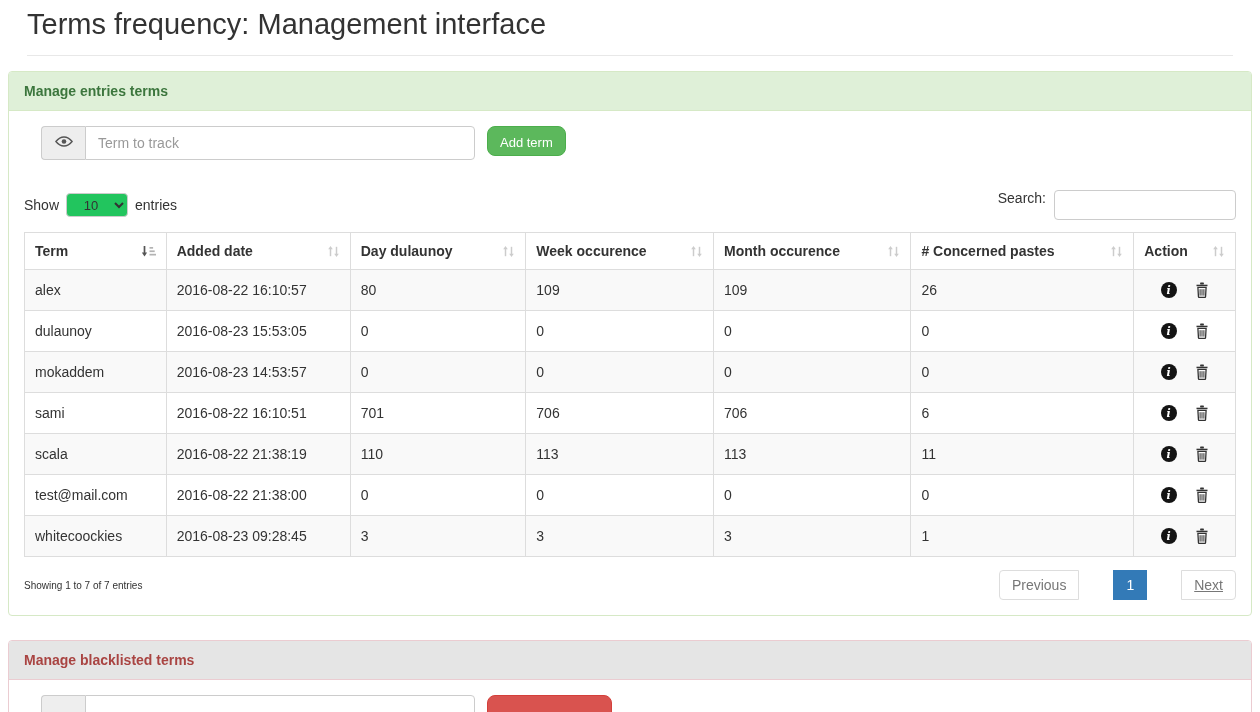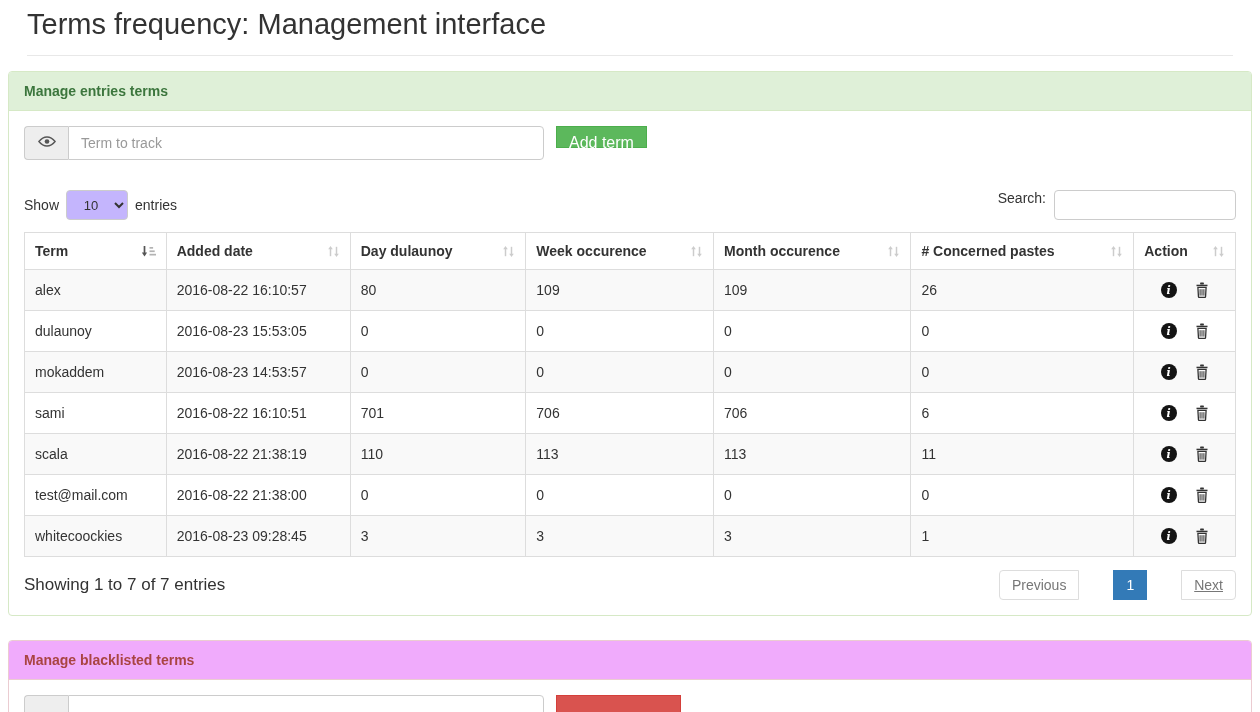--- a/index.html
+++ b/index.html
@@ -12,46 +12,46 @@
   .wrap { padding:0 8px; }
 
   .page-title { font-size:29px; font-weight:500; color:#333; margin:8px 19px 14px 19px; line-height:33px; }
   .title-rule { border:0; border-top:1px solid #e8e8e8; margin:0 19px 15px 19px; }
 
   .panel { border:1px solid; border-radius:4px; margin-bottom:24px; background:#fff; }
   .panel-success { border-color:#d6e9c6; }
   .panel-danger  { border-color:#ebccd1; }
   .panel-heading { padding:11px 15px; font-weight:bold; font-size:14px; border-bottom:1px solid; border-radius:3px 3px 0 0; }
   .panel-success .panel-heading { background:#dff0d8; color:#3c763d; border-color:#d6e9c6; }
-  .panel-danger  .panel-heading { background:#f0abfc; color:#a94442; border-color:#ebccd1; }
+  .panel-danger  .panel-heading { background:#e5e5e5; color:#a94442; border-color:#ebccd1; }
   .panel-body { padding:15px; }
 
   .add-row { display:flex; align-items:flex-start; margin-bottom:30px; }
-  .input-group { display:flex; width:520px; }
+  .input-group { display:flex; width:434px;margin-left:17px; }
   .input-addon {
     width:44px; background:#eee; border:1px solid #ccc; border-right:0;
     border-radius:4px 0 0 4px; display:flex; align-items:center; justify-content:center;
   }
   .term-input {
     flex:1; height:34px; border:1px solid #ccc; border-radius:0 4px 4px 0;
     padding:6px 12px; font-size:14px; color:#555; outline:none;
   }
   .term-input::placeholder { color:#999; }
   .btn {
-    display:inline-block; height:22px; padding:6px 12px; border-radius:0;
-    font-size:16px; line-height:20px; color:#fff; cursor:pointer; white-space:nowrap;
+    display:inline-block; height:30px; padding:6px 12px; border-radius:8px;
+    font-size:13px; line-height:20px; color:#fff; cursor:pointer; white-space:nowrap;
   }
   .btn-success { background:#5cb85c; border:1px solid #4cae4c; margin-left:12px; }
   .btn-danger  { background:#d9534f; border:1px solid #d43f3a; margin-left:12px; min-width:125px; }
 
   .table-controls { display:flex; justify-content:space-between; align-items:center; margin-bottom:12px; }
   .length-ctl { display:flex; align-items:center; gap:7px; }
   .length-ctl select {
-    width:62px; height:30px; border:1px solid #ccc; border-radius:4px;
-    font-size:13px; color:#333; background:#c4b5fd; text-align:center; text-align-last:center; padding:2px 4px;
+    width:62px; height:24px; border:1px solid #ccc; border-radius:4px;
+    font-size:13px; color:#333; background:#22c55e; text-align:center; text-align-last:center; padding:2px 4px;
   }
   .search-ctl { display:flex; align-items:flex-start; }
   .search-ctl input {
     width:182px; height:30px; border:1px solid #ccc; border-radius:4px;
     margin-left:8px; padding:4px 10px; font-size:14px; outline:none;
   }
 
   table.terms { width:100%; border-collapse:collapse; table-layout:fixed; }
   .terms th, .terms td { border:1px solid #ddd; text-align:left; font-size:14px; overflow:hidden; }
   .terms th { padding:10px 10px; font-weight:bold; cursor:pointer; }
@@ -64,21 +64,21 @@
   .action-cell { text-align:center; }
   .action-inner { display:flex; align-items:center; justify-content:center; gap:18px; }
   .info-icon {
     width:16px; height:16px; border-radius:50%; background:#141414; color:#fff;
     display:inline-flex; align-items:center; justify-content:center;
     font:italic bold 11px "DejaVu Serif",serif; cursor:pointer;
   }
   .trash-btn { display:inline-flex; cursor:pointer; }
 
   .table-footer { display:flex; justify-content:space-between; align-items:center; margin-top:13px; }
-  .summary { font-size:17px; color:#333; }
+  .summary { font-size:10px; color:#333; }
   .pagination { display:flex; list-style:none; margin:0; padding:0;gap:35px; }
   .pagination li { border:1px solid #ddd; background:#fff; color:#777; padding:6px 12px; margin-left:-1px; font-size:14px; cursor:pointer; }
   .pagination li:first-child { border-radius:4px 0 0 4px; margin-left:0; }
   .pagination li:last-child { border-radius:0 4px 4px 0;text-decoration:underline; }
   .pagination li.active { background:#337ab7; border-color:#337ab7; color:#fff; position:relative; }
 </style>
 </head>
 <body>
 
 <div class="wrap">

